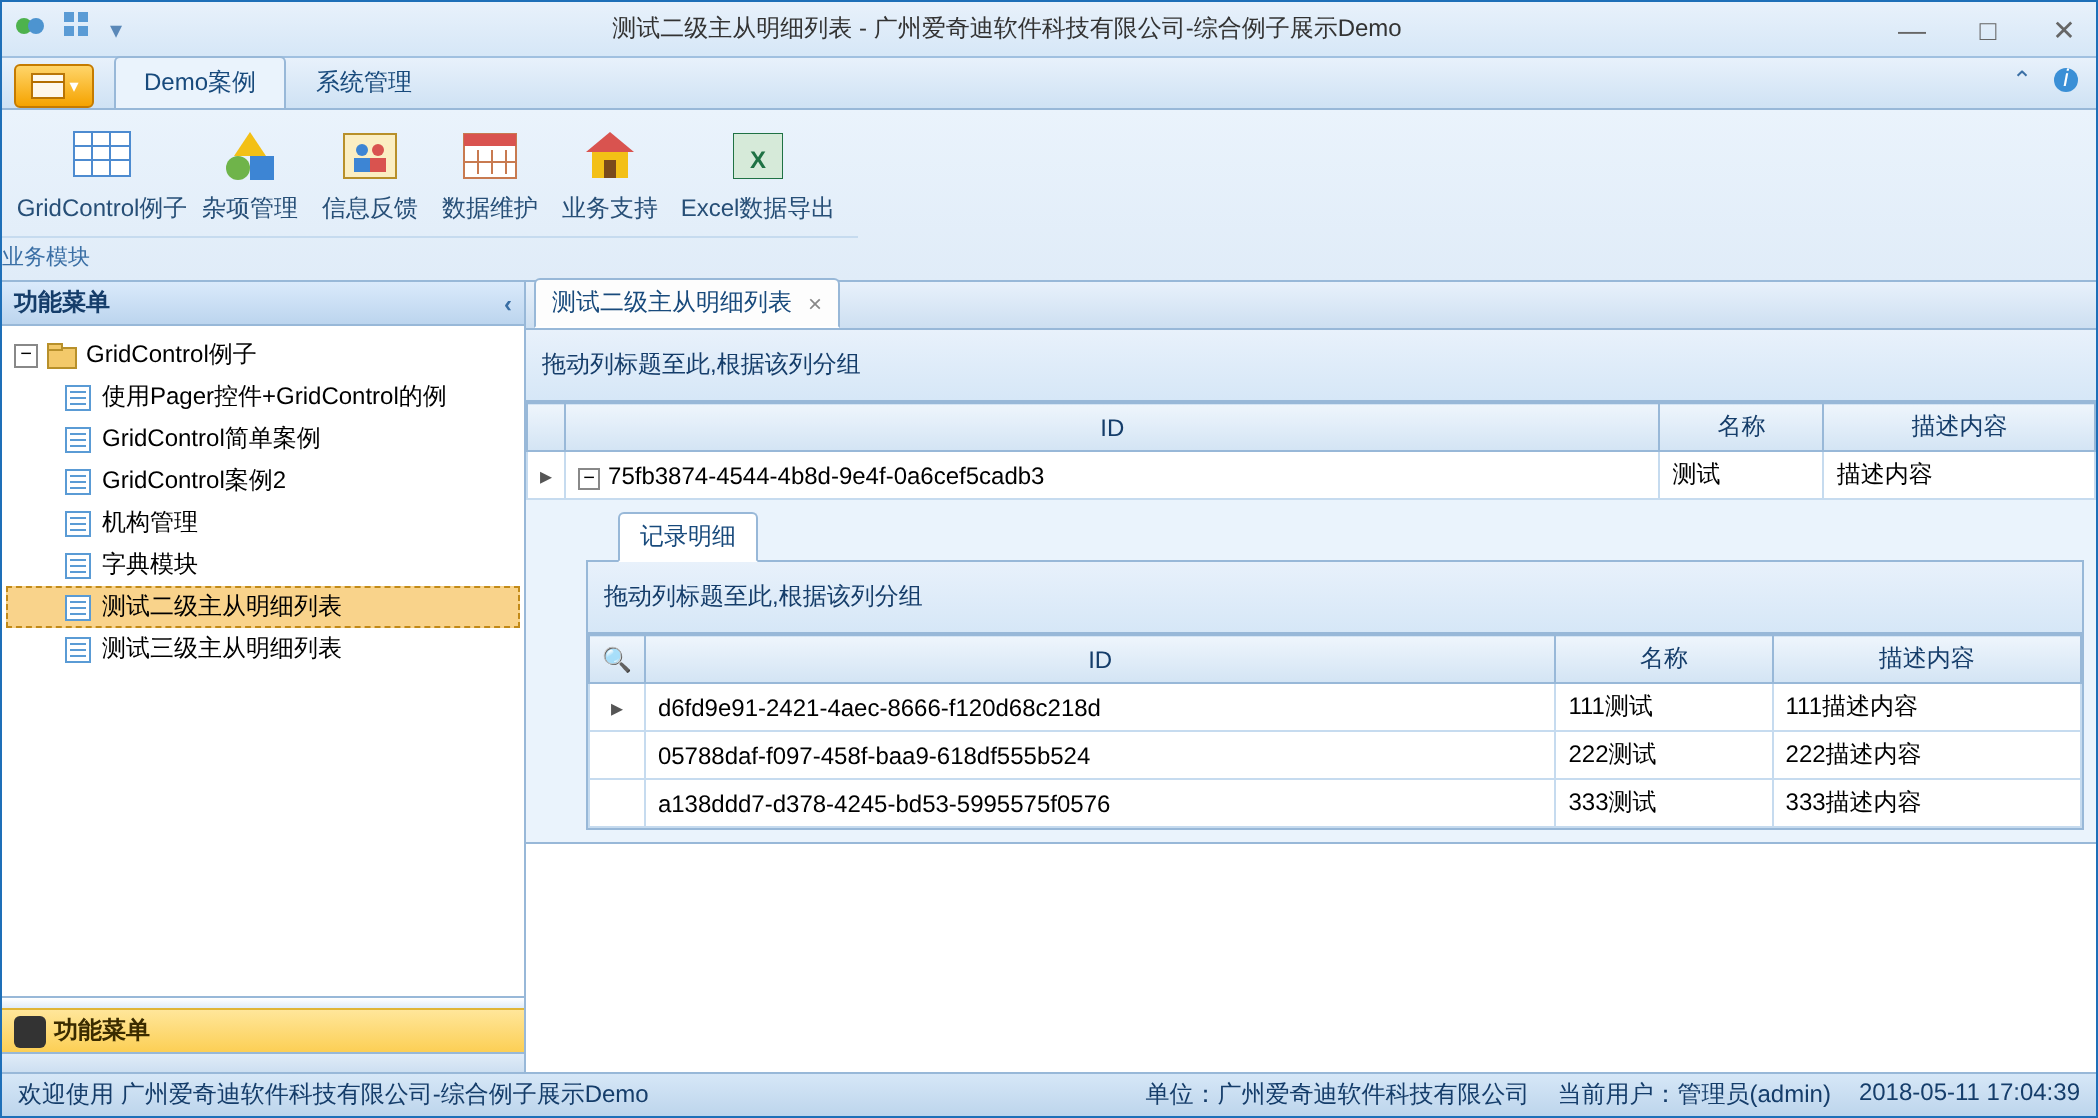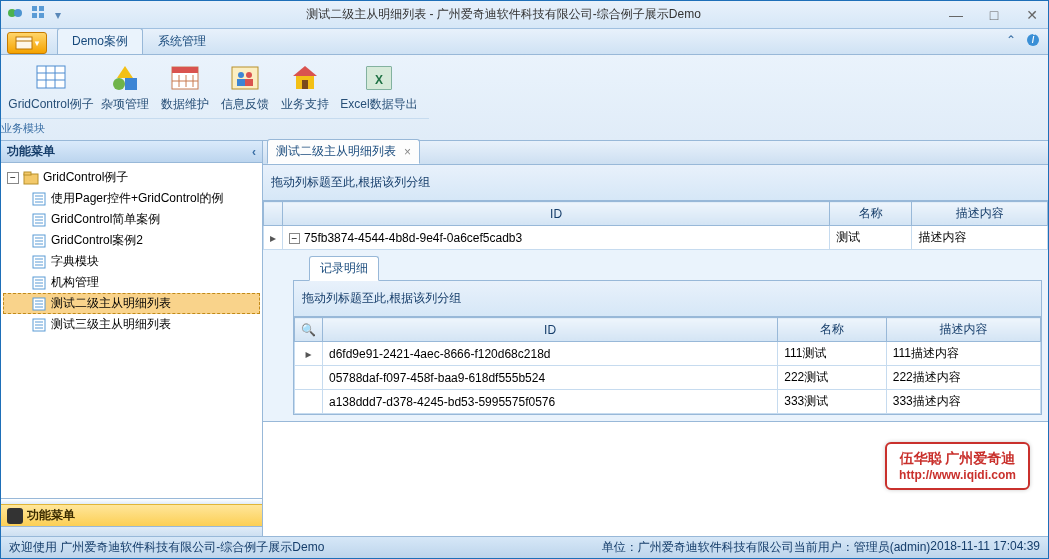--- a/index.html
+++ b/index.html
@@ -54,21 +54,21 @@
 .row-ind { width: 18px; text-align: center; color: #555; }
 .exp-btn { display:inline-block; width:11px; height:11px; border:1px solid #888; line-height:9px; text-align:center; font-size:10px; margin-right:4px; background:#fff; }
 .detail-area { padding: 6px 6px 6px 30px; background: #eaf3fc; border-bottom: 1px solid #98b8d8; }
 .detail-tab { display: inline-block; padding: 3px 10px; background: #fff; border: 1px solid #98b8d8; border-bottom-color: #fff; border-radius: 3px 3px 0 0; margin-left: 16px; color: #184a7c; }
 .detail-box { border: 1px solid #98b8d8; background: #fff; margin-top: -1px; }
 
 .watermark { position: absolute; right: 18px; bottom: 46px; border: 2px solid #c9302c; border-radius: 6px; padding: 6px 12px; color: #c9302c; font-weight: bold; text-align: center; box-shadow: 0 0 4px rgba(0,0,0,.2); background: #fff; }
 .watermark .url { color: #c9302c; font-size: 12px; }
 
 .statusbar { height: 22px; background: linear-gradient(#d6e7f7,#bdd5ec); display: flex; align-items: center; padding: 0 8px; color: #153d6a; border-top: 1px solid #98b8d8; }
-.statusbar .s-right { margin-left: auto; display: flex; }
+.statusbar .s-right { margin-left: auto; display: flex; gap: 14px; }
 .app-wrap { position: relative; flex: 1; display: flex; flex-direction: column; min-height: 0; }
 </style>
 </head>
 <body>
 
 <div class="titlebar">
   <div class="left-icons">
     <span>
       <svg width="16" height="16">
           <circle cx="5" cy="8" r="4" fill="#4db24d"></circle>
@@ -135,41 +135,41 @@
               <polygon points="16,4 24,16 8,16" fill="#f3c016"></polygon>
               <circle cx="10" cy="22" r="6" fill="#6fb44a"></circle>
               <rect x="16" y="16" width="12" height="12" fill="#3d85d4"></rect>
             </svg>
           </div>
         <div class="ribbon-btn-label">杂项管理</div>
       </div>
       <div class="ribbon-btn">
         <div class="ribbon-icon">
             <svg width="32" height="32">
+              <rect x="3" y="5" width="26" height="22" fill="#fbeec2" stroke="#b8902a"></rect>
+              <circle cx="12" cy="13" r="3" fill="#3d85d4"></circle>
+              <circle cx="20" cy="13" r="3" fill="#d9534f"></circle>
+              <rect x="8" y="17" width="8" height="7" fill="#3d85d4"></rect>
+              <rect x="16" y="17" width="8" height="7" fill="#d9534f"></rect>
+            </svg>
+          </div>
+        <div class="ribbon-btn-label">信息反馈</div>
+      </div>
+      <div class="ribbon-btn">
+        <div class="ribbon-icon">
+            <svg width="32" height="32">
               <rect x="3" y="5" width="26" height="22" fill="#fff" stroke="#c87a50"></rect>
               <rect x="3" y="5" width="26" height="6" fill="#d9534f"></rect>
               <line x1="10" y1="13" x2="10" y2="25" stroke="#c87a50"></line>
               <line x1="17" y1="13" x2="17" y2="25" stroke="#c87a50"></line>
               <line x1="24" y1="13" x2="24" y2="25" stroke="#c87a50"></line>
               <line x1="3" y1="19" x2="29" y2="19" stroke="#c87a50"></line>
             </svg>
           </div>
         <div class="ribbon-btn-label">数据维护</div>
-      </div>
-      <div class="ribbon-btn">
-        <div class="ribbon-icon">
-            <svg width="32" height="32">
-              <rect x="3" y="5" width="26" height="22" fill="#fbeec2" stroke="#b8902a"></rect>
-              <circle cx="12" cy="13" r="3" fill="#3d85d4"></circle>
-              <circle cx="20" cy="13" r="3" fill="#d9534f"></circle>
-              <rect x="8" y="17" width="8" height="7" fill="#3d85d4"></rect>
-              <rect x="16" y="17" width="8" height="7" fill="#d9534f"></rect>
-            </svg>
-          </div>
-        <div class="ribbon-btn-label">信息反馈</div>
       </div>
       <div class="ribbon-btn">
         <div class="ribbon-icon">
             <svg width="32" height="32">
               <polygon points="16,4 28,14 4,14" fill="#d9534f"></polygon>
               <rect x="7" y="14" width="18" height="13" fill="#f3c016"></rect>
               <rect x="13" y="18" width="6" height="9" fill="#7a4a1b"></rect>
             </svg>
           </div>
         <div class="ribbon-btn-label">业务支持</div>
@@ -245,32 +245,32 @@
             </div>
             <div class="tree-node">
               <span class="icon">
                 <svg width="14" height="14">
                   <rect x="1" y="1" width="12" height="12" fill="#fff" stroke="#5a9bd5"></rect>
                   <line x1="3" y1="4" x2="11" y2="4" stroke="#5a9bd5"></line>
                   <line x1="3" y1="7" x2="11" y2="7" stroke="#5a9bd5"></line>
                   <line x1="3" y1="10" x2="11" y2="10" stroke="#5a9bd5"></line>
                 </svg>
               </span>
+              <span>机构管理</span>
+            </div>
+            <div class="tree-node">
+              <span class="icon">
+                <svg width="14" height="14">
+                  <rect x="1" y="1" width="12" height="12" fill="#fff" stroke="#5a9bd5"></rect>
+                  <line x1="3" y1="4" x2="11" y2="4" stroke="#5a9bd5"></line>
+                  <line x1="3" y1="7" x2="11" y2="7" stroke="#5a9bd5"></line>
+                  <line x1="3" y1="10" x2="11" y2="10" stroke="#5a9bd5"></line>
+                </svg>
+              </span>
               <span>字典模块</span>
-            </div>
-            <div class="tree-node">
-              <span class="icon">
-                <svg width="14" height="14">
-                  <rect x="1" y="1" width="12" height="12" fill="#fff" stroke="#5a9bd5"></rect>
-                  <line x1="3" y1="4" x2="11" y2="4" stroke="#5a9bd5"></line>
-                  <line x1="3" y1="7" x2="11" y2="7" stroke="#5a9bd5"></line>
-                  <line x1="3" y1="10" x2="11" y2="10" stroke="#5a9bd5"></line>
-                </svg>
-              </span>
-              <span>机构管理</span>
             </div>
             <div class="tree-node selected">
               <span class="icon">
                 <svg width="14" height="14">
                   <rect x="1" y="1" width="12" height="12" fill="#fff" stroke="#5a9bd5"></rect>
                   <line x1="3" y1="4" x2="11" y2="4" stroke="#5a9bd5"></line>
                   <line x1="3" y1="7" x2="11" y2="7" stroke="#5a9bd5"></line>
                   <line x1="3" y1="10" x2="11" y2="10" stroke="#5a9bd5"></line>
                 </svg>
               </span>
@@ -355,26 +355,22 @@
                     <td>333描述内容</td>
                   </tr>
                 </tbody>
           </table>
         </div>
       </div>
     </div>
   </div>
 </div>
 
-<div class="watermark">
-  <div style="font-size:14px;font-family:KaiTi,serif">伍华聪 广州爱奇迪</div>
-  <div class="url">http://www.iqidi.com</div>
-</div>
 </div>
 
 <div class="statusbar">
   <span>欢迎使用 广州爱奇迪软件科技有限公司-综合例子展示Demo</span>
   <div class="s-right">
     <span>单位：广州爱奇迪软件科技有限公司</span>
     <span>当前用户：管理员(admin)</span>
-    <span>2018-11-11 17:04:39</span>
+    <span>2018-05-11 17:04:39</span>
   </div>
 </div>
 
 </body></html>

